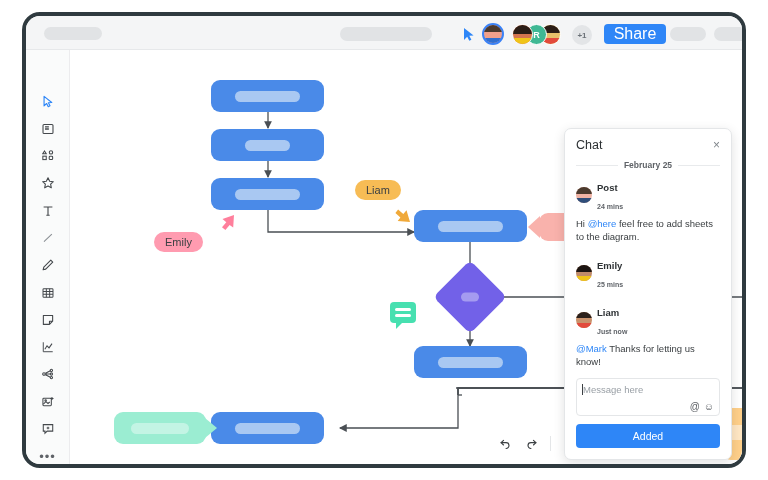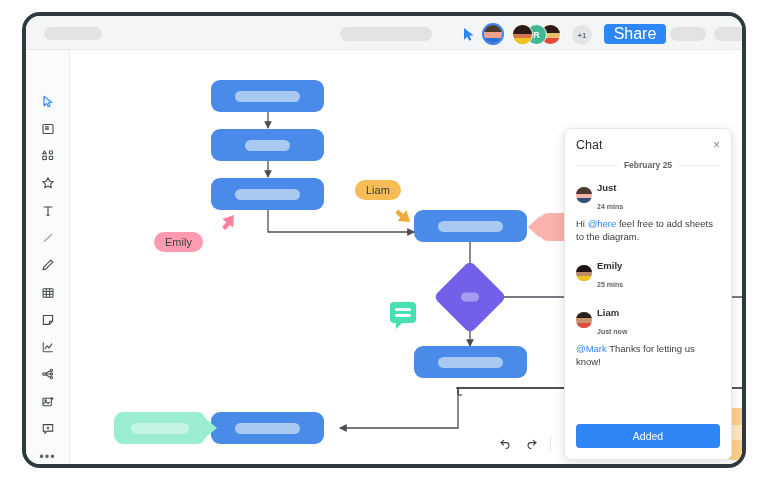--- a/index.html
+++ b/index.html
@@ -523,21 +523,21 @@
 
       <div class="msgs">
 
         <div class="msg">
           <div class="msg-head">
             <span class="msg-av" style="background:#f0b3a4">
               <span class="face-hair" style="background:#4b3a2e;height:42%"></span>
               <span class="face-shirt" style="background:#2f4e7a"></span>
             </span>
             <span>
-              <span class="msg-name">Just</span><br>
+              <span class="msg-name">Post</span><br>
               <span class="msg-time">24 mins</span>
             </span>
           </div>
           <div class="msg-body"><span>Hi </span><span class="mention">@here</span><span> feel free to add sheets to the diagram.</span></div>
         </div>
 
         <div class="msg">
           <div class="msg-head">
             <span class="msg-av" style="background:#c08b6a">
               <span class="face-hair" style="background:#1d1512;height:45%"></span>
@@ -559,20 +559,28 @@
             <span>
               <span class="msg-name">Liam</span><br>
               <span class="msg-time">Just now</span>
             </span>
           </div>
           <div class="msg-body"><span></span><span class="mention">@Mark</span><span> Thanks for letting us know!</span></div>
         </div>
 
       </div>
 
+      <div class="composer">
+        <span class="caret"></span>
+        <span class="ph">Message here</span>
+        <span class="tools">
+          <span>@</span>
+          <span>☺</span>
+        </span>
+      </div>
 
       <button class="post-btn">Added</button>
     </div>
 
     <div class="bottombar">
       <div class="bb-btn">
         <svg viewBox="0 0 16 16" width="13" height="13" fill="none" stroke="#3c4043" stroke-width="1.4" stroke-linecap="round" stroke-linejoin="round">
           <path d="M5.6 4.2 L2.6 7 L5.6 9.8"></path>
             <path d="M2.6 7 h6.1 a3.6 3.6 0 0 1 0 7.2"></path>
         </svg>

